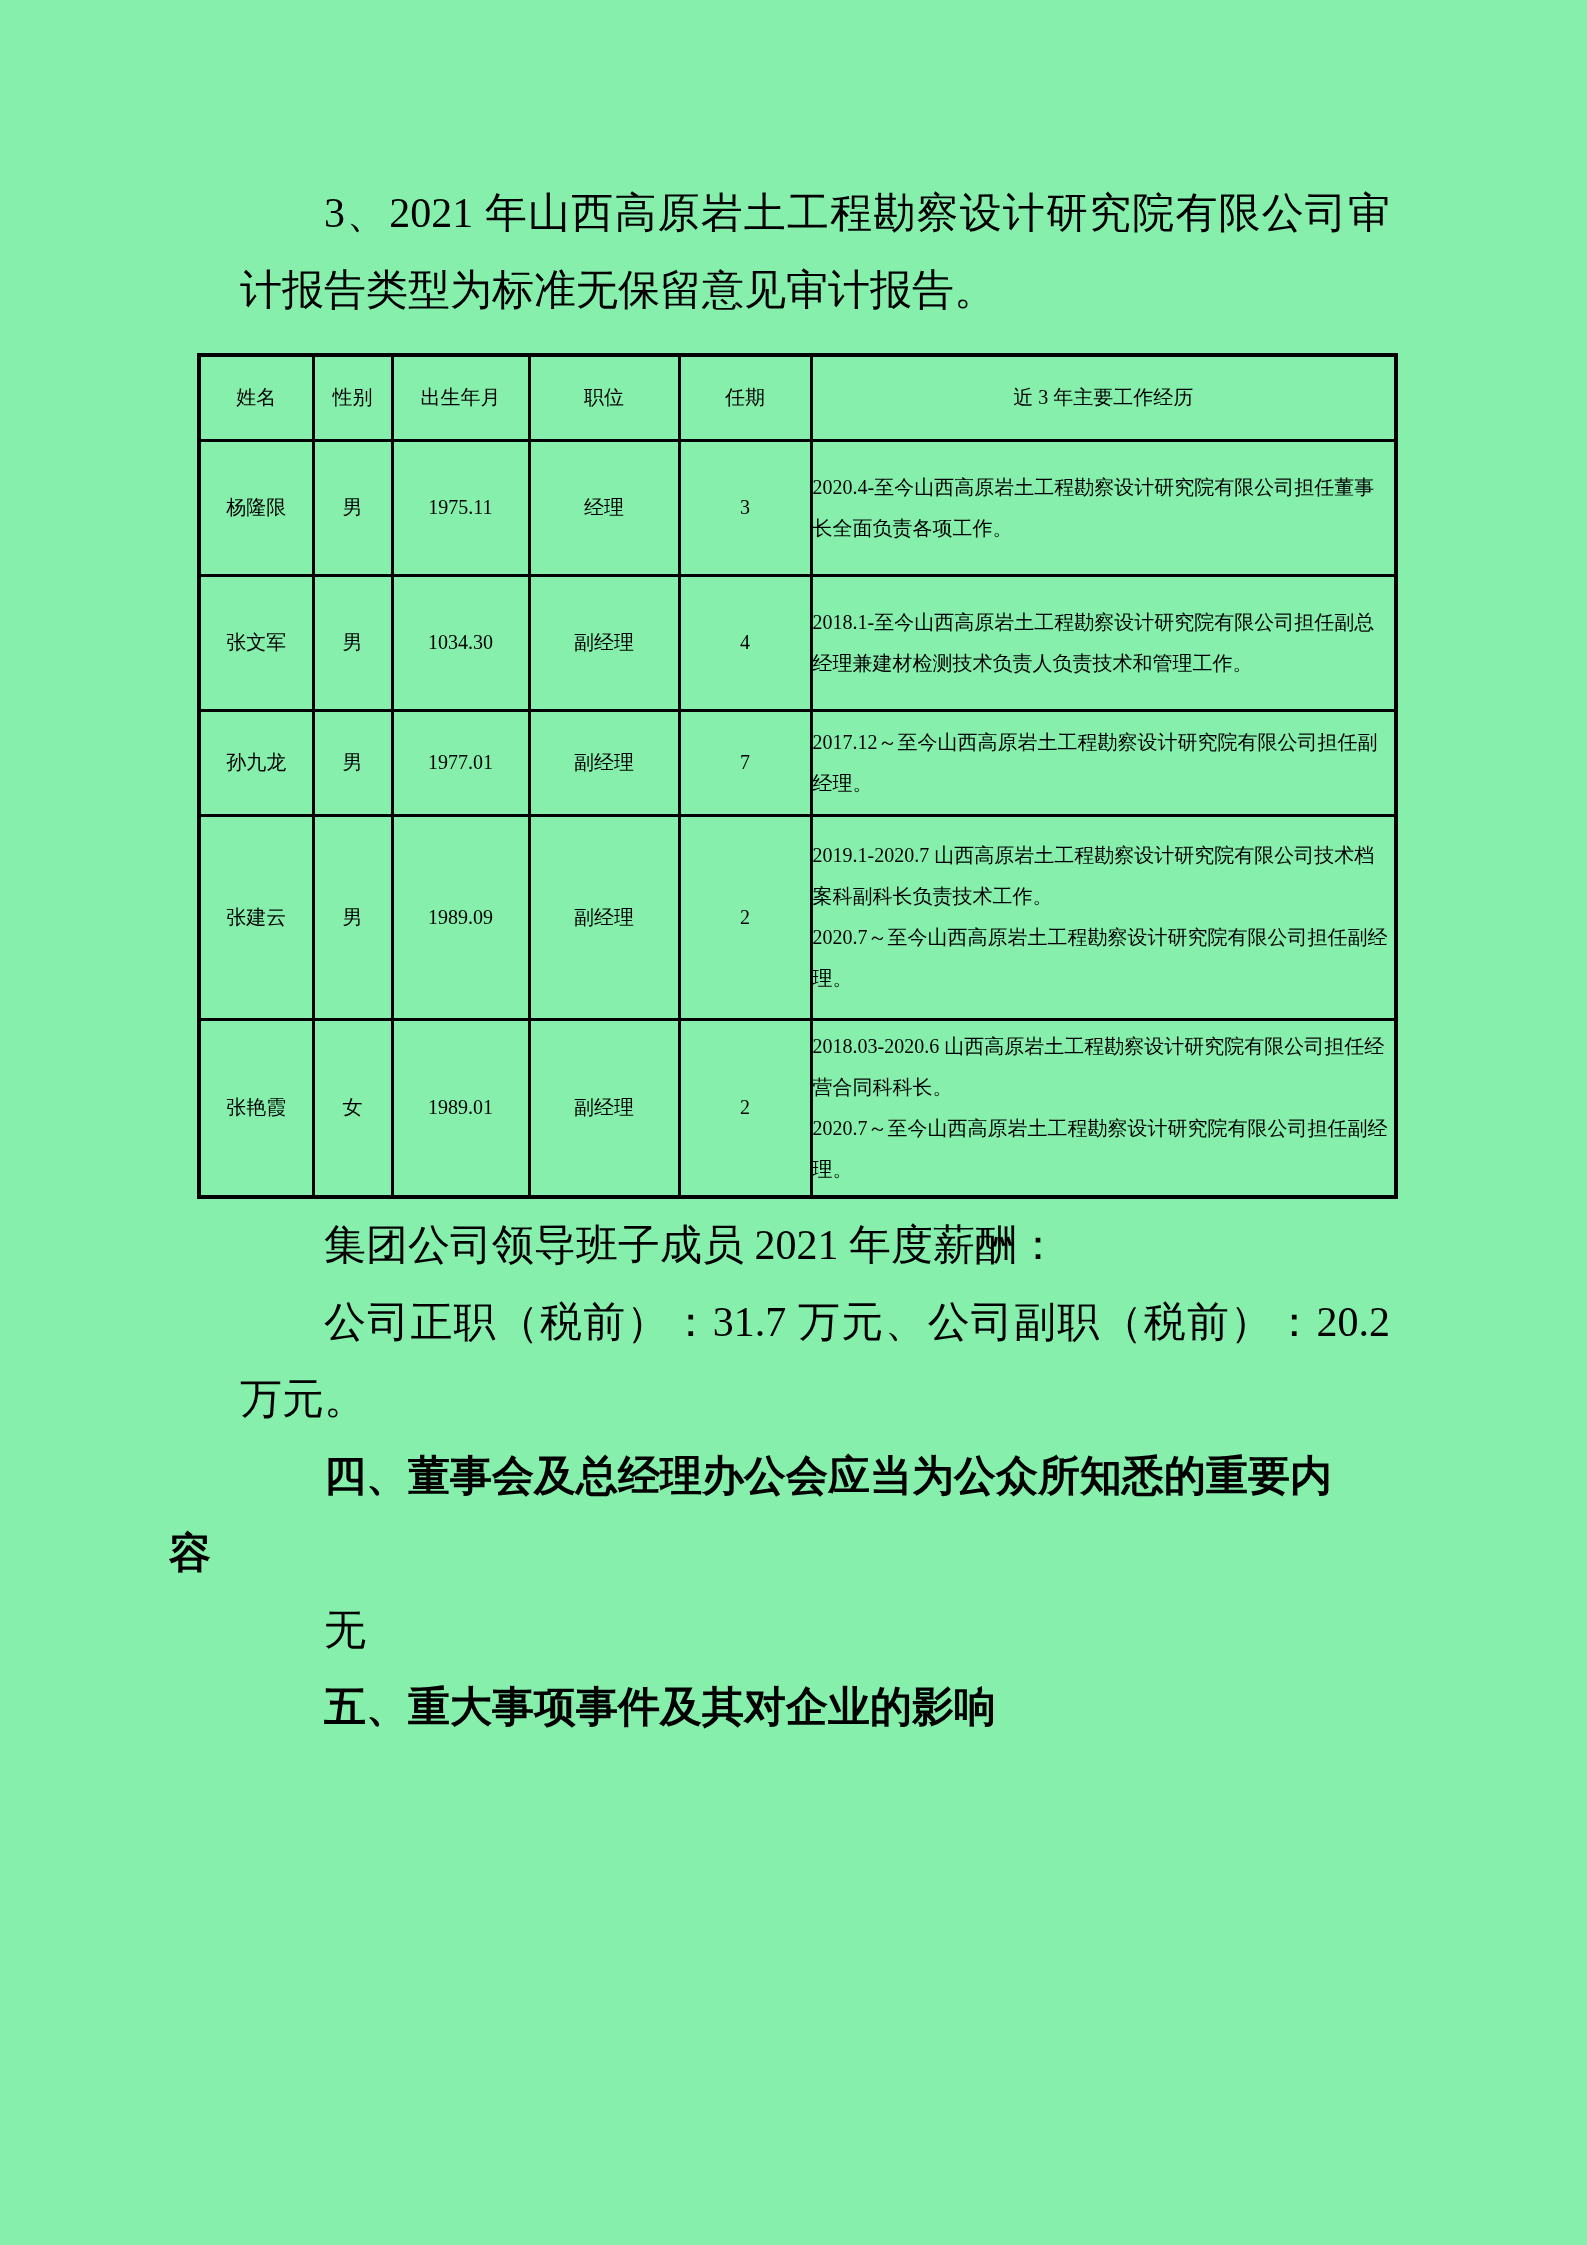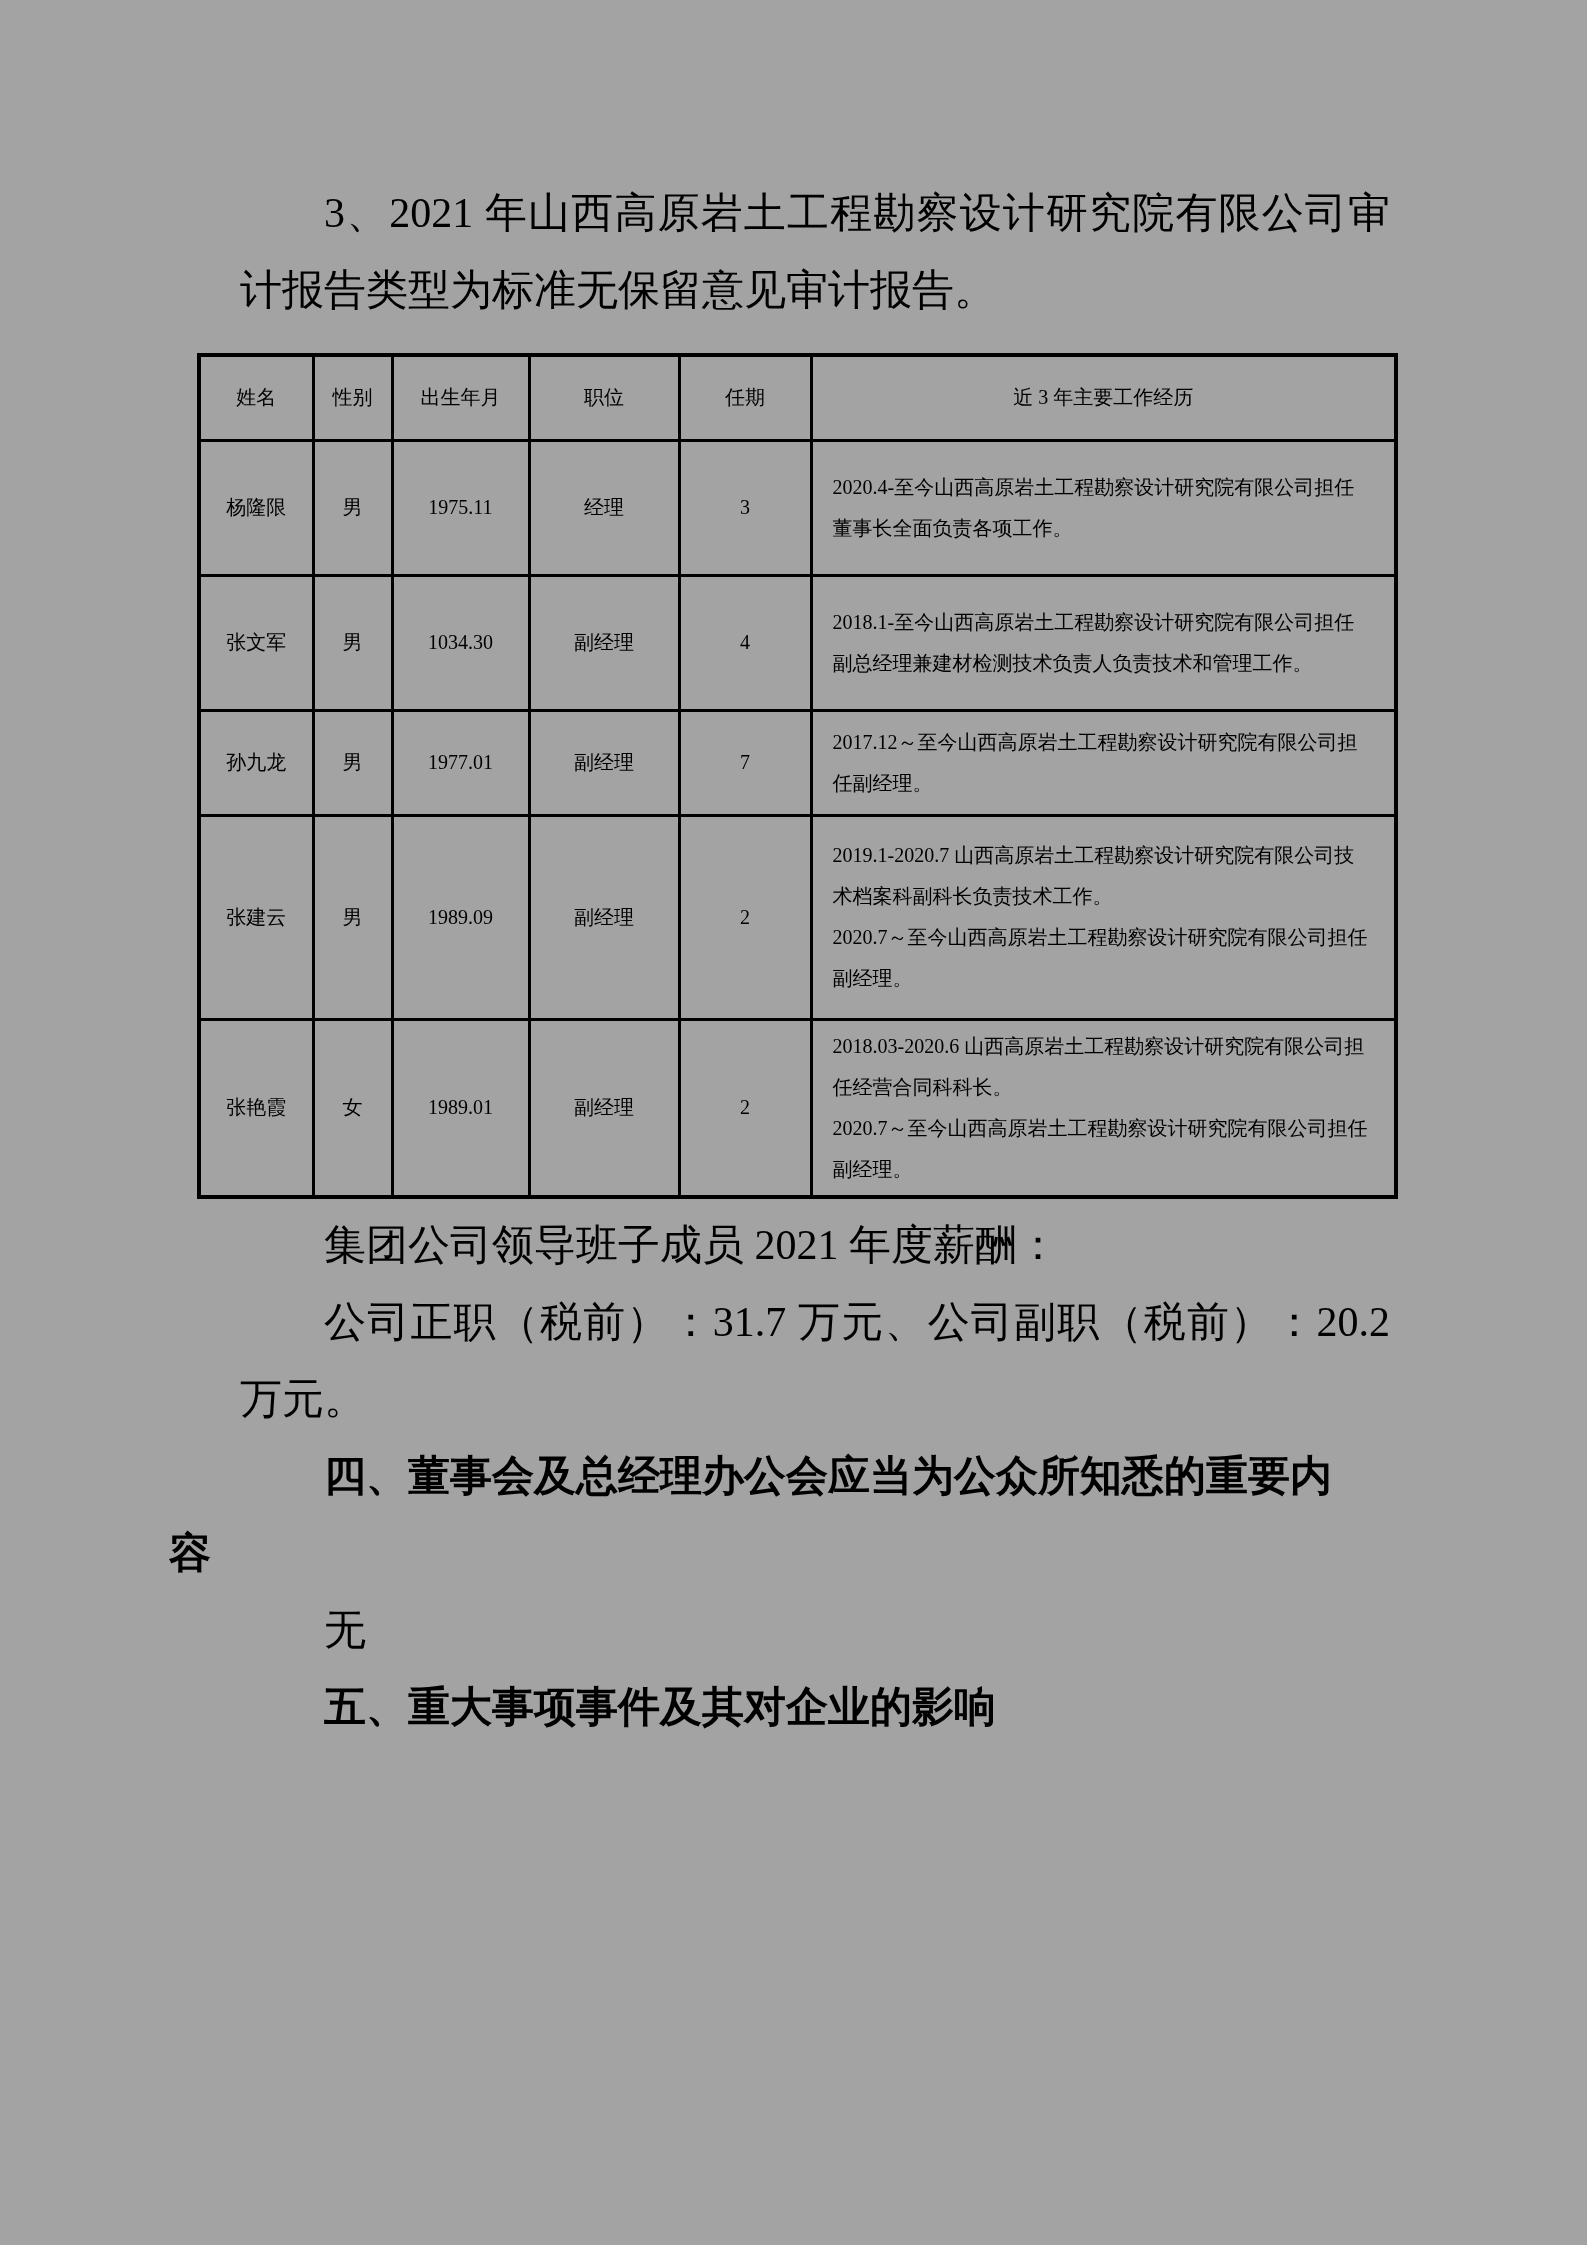--- a/index.html
+++ b/index.html
@@ -4,21 +4,21 @@
 <style>
   html, body {
     margin: 0;
     padding: 0;
     background: #ffffff;
   }
   .page {
     position: relative;
     width: 1587px;
     height: 2245px;
-    background: #a3a3a3;
+    background: #86efac;
     color: #000000;
     font-family: "Liberation Serif", "DejaVu Serif", serif;
     box-sizing: border-box;
     padding: 175px 190px 0 197px;
     overflow: hidden;
   }
   .para {
     width: 1150px;
     margin: 0 0 0 43px;
     font-size: 42px;
@@ -54,21 +54,21 @@
     text-align: center;
     vertical-align: middle;
     padding: 2px 6px;
     line-height: 41px;
     box-sizing: border-box;
     overflow: hidden;
   }
   table.exec-table td.exp-cell {
     text-align: left;
     white-space: pre-line;
-    padding: 4px 20px;
+    padding: 4px 0;
   }
   .after-table { margin-top: 8px; }
 </style>
 </head>
 <body>
 
 <div class="page">
 
   <p class="para">3、2021 年山西高原岩土工程勘察设计研究院有限公司审计报告类型为标准无保留意见审计报告。</p>
 

